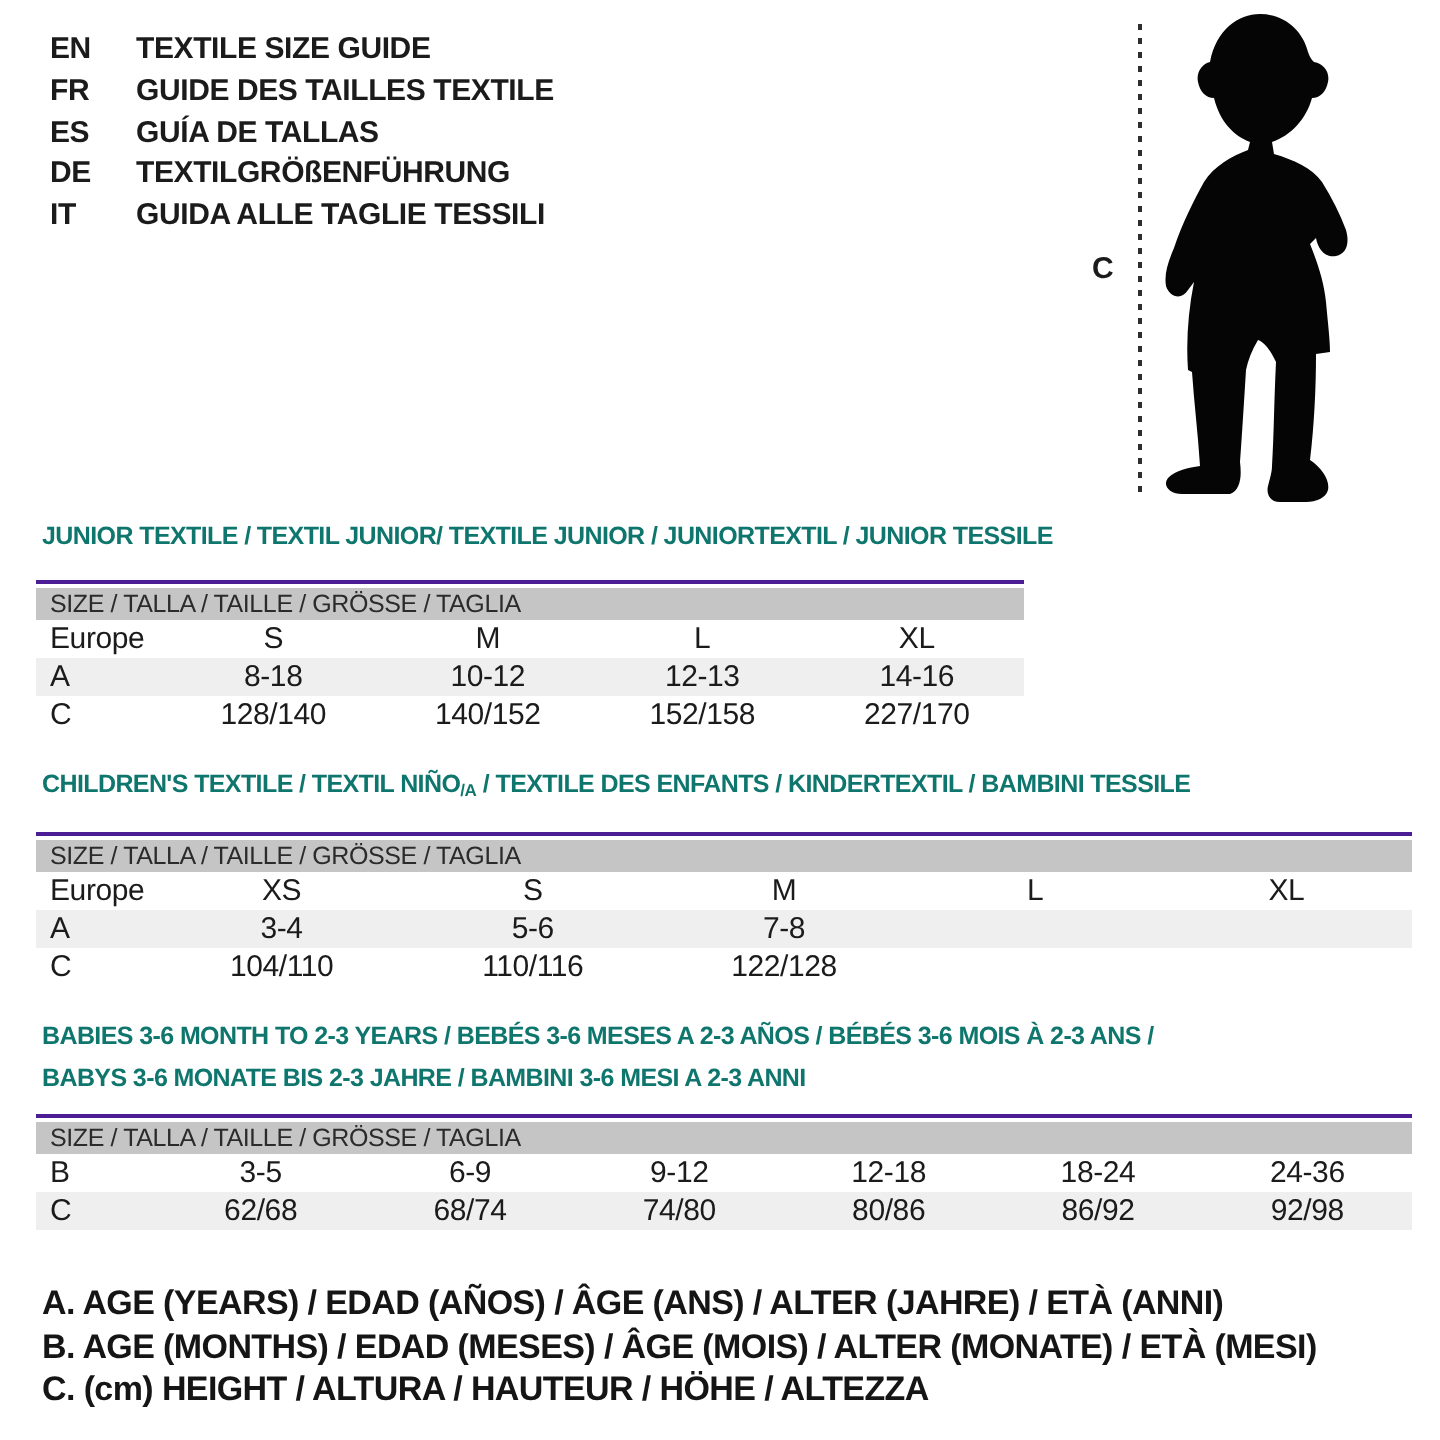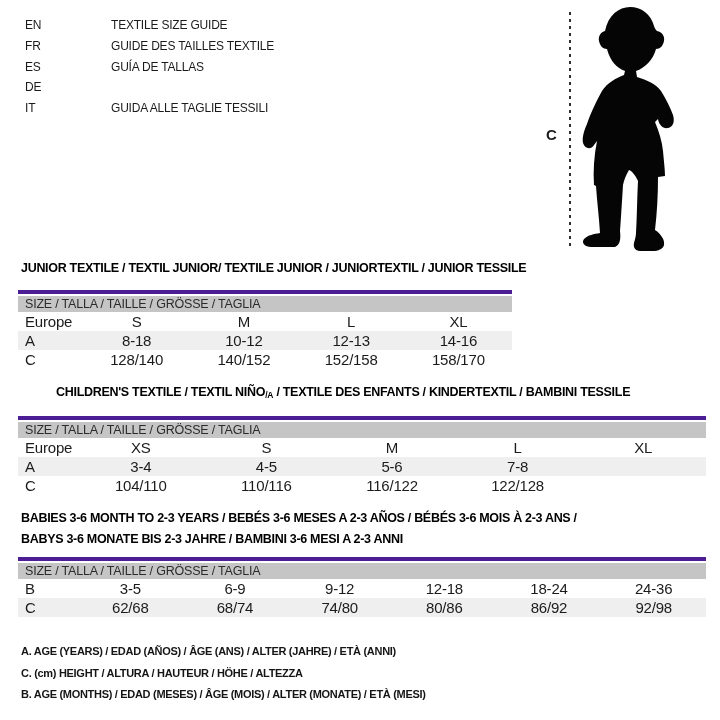--- a/index.html
+++ b/index.html
@@ -11,58 +11,58 @@
   }
   html,body{margin:0;padding:0;background:#e9e9e9;}
   .canvas{
     position:relative;width:720px;height:720px;margin:0 auto;
     background:var(--background);
     font-family:"Liberation Sans","DejaVu Sans",sans-serif;
     color:var(--text);overflow:hidden;
   }
   
   .lang-list{position:absolute;left:25px;top:15px;}
-  .lang-row{display:flex;line-height:20.8px;font-weight:400;font-size:12px;letter-spacing:-0.2px;gap:43px;}
+  .lang-row{display:flex;line-height:20.8px;font-weight:700;font-size:15px;letter-spacing:-0.2px;}
   .lang-code{width:43px;flex:0 0 43px;}
   
   .c-label{position:absolute;left:546px;top:126px;font-weight:700;font-size:15px;}
   .dotted-line{
     position:absolute;left:569px;top:12px;width:2px;height:238px;
     background:repeating-linear-gradient(to bottom,#2e2e2e 0 3px,transparent 3px 7px);
   }
   .child-svg{position:absolute;left:574px;top:5px;width:112px;height:248px;}
   .child-svg path{fill:var(--silhouette);}
   
   .section-title{
     position:absolute;left:21px;font-weight:700;font-size:12.5px;
-    letter-spacing:-0.3px;white-space:nowrap;color:#000000;
+    letter-spacing:-0.3px;white-space:nowrap;color:#0f766e;
   }
   .s1-title{top:261px;}
-  .s2-title{top:385px;margin-left:35px;}
+  .s2-title{top:385px;}
   .s3-title{top:508px;line-height:21px;}
   .title-sub{font-size:8.5px;vertical-align:-2px;letter-spacing:-0.2px;}
   
-  .size-table{position:absolute;left:18px;border-top:4px solid #4c1d95;padding-top:2px;}
+  .size-table{position:absolute;left:18px;border-top:2px solid #4c1d95;padding-top:2px;}
   .t1{top:290px;width:494px;}
   .t2{top:416px;width:688px;}
   .t3{top:557px;width:688px;}
   .t-header{
     height:16px;line-height:16px;background:var(--table-header-bg);
     font-size:12.5px;letter-spacing:-0.2px;padding-left:7px;color:#2b2b2b;
   }
   .t-row{display:grid;height:19px;line-height:19px;font-size:15px;letter-spacing:-0.2px;}
   .t1 .t-row{grid-template-columns:65px repeat(4,1fr);}
   .t2 .t-row{grid-template-columns:60px repeat(5,1fr);}
   .t3 .t-row{grid-template-columns:60px repeat(6,1fr);}
   .t-row.shaded{background:var(--table-row-shaded-bg);}
   .t-label{padding-left:7px;}
   .t-cell{text-align:center;}
   
   .legend{position:absolute;left:21px;top:641px;}
-  .legend-line{font-weight:700;font-size:11px;letter-spacing:-0.3px;line-height:21.5px;white-space:nowrap;color:#151515;}
+  .legend-line{font-weight:700;font-size:17px;letter-spacing:-0.3px;line-height:21.5px;white-space:nowrap;color:#151515;}
 </style>
 </head>
 <body>
 
 <div class="canvas">
 
   <div class="lang-list">
     <div class="lang-row">
       <span class="lang-code">EN</span>
       <span class="lang-label">TEXTILE SIZE GUIDE</span>
@@ -70,20 +70,21 @@
     <div class="lang-row">
       <span class="lang-code">FR</span>
       <span class="lang-label">GUIDE DES TAILLES TEXTILE</span>
     </div>
     <div class="lang-row">
       <span class="lang-code">ES</span>
       <span class="lang-label">GUÍA DE TALLAS</span>
     </div>
     <div class="lang-row">
       <span class="lang-code">DE</span>
+      <span class="lang-label">TEXTILGRÖßENFÜHRUNG</span>
     </div>
     <div class="lang-row">
       <span class="lang-code">IT</span>
       <span class="lang-label">GUIDA ALLE TAGLIE TESSILI</span>
     </div>
   </div>
 
   <span class="c-label">C</span>
   <div class="dotted-line"></div>
   <svg class="child-svg" viewBox="0 0 112 248" aria-hidden="true">
@@ -126,49 +127,47 @@
         <div class="t-cell">8-18</div>
         <div class="t-cell">10-12</div>
         <div class="t-cell">12-13</div>
         <div class="t-cell">14-16</div>
       </div>
       <div class="t-row">
         <div class="t-label">C</div>
         <div class="t-cell">128/140</div>
         <div class="t-cell">140/152</div>
         <div class="t-cell">152/158</div>
-        <div class="t-cell">158/170</div>
+        <div class="t-cell">227/170</div>
       </div>
     </div>
 
   <div class="section-title s2-title">
     <span>CHILDREN'S TEXTILE / TEXTIL NIÑO</span><span class="title-sub">/A</span><span> / TEXTILE DES ENFANTS / KINDERTEXTIL / BAMBINI TESSILE</span>
   </div>
   <div class="size-table t2">
       <div class="t-header">SIZE / TALLA / TAILLE / GRÖSSE / TAGLIA</div>
       <div class="t-row">
         <div class="t-label">Europe</div>
         <div class="t-cell">XS</div>
         <div class="t-cell">S</div>
         <div class="t-cell">M</div>
         <div class="t-cell">L</div>
         <div class="t-cell">XL</div>
       </div>
       <div class="t-row shaded">
         <div class="t-label">A</div>
         <div class="t-cell">3-4</div>
-        <div class="t-cell">4-5</div>
         <div class="t-cell">5-6</div>
         <div class="t-cell">7-8</div>
       </div>
       <div class="t-row">
         <div class="t-label">C</div>
         <div class="t-cell">104/110</div>
         <div class="t-cell">110/116</div>
-        <div class="t-cell">116/122</div>
         <div class="t-cell">122/128</div>
       </div>
     </div>
 
   <div class="section-title s3-title">
     <div>BABIES 3-6 MONTH TO 2-3 YEARS / BEBÉS 3-6 MESES A 2-3 AÑOS / BÉBÉS 3-6 MOIS À 2-3 ANS /</div>
     <div>BABYS 3-6 MONATE BIS 2-3 JAHRE / BAMBINI 3-6 MESI A 2-3 ANNI</div>
   </div>
   <div class="size-table t3">
       <div class="t-header">SIZE / TALLA / TAILLE / GRÖSSE / TAGLIA</div>
@@ -187,17 +186,17 @@
         <div class="t-cell">68/74</div>
         <div class="t-cell">74/80</div>
         <div class="t-cell">80/86</div>
         <div class="t-cell">86/92</div>
         <div class="t-cell">92/98</div>
       </div>
     </div>
 
   <div class="legend">
     <div class="legend-line">A. AGE (YEARS) / EDAD (AÑOS) / ÂGE (ANS) / ALTER (JAHRE) / ETÀ (ANNI)</div>
+    <div class="legend-line">B. AGE (MONTHS) / EDAD (MESES) / ÂGE (MOIS) / ALTER (MONATE) / ETÀ (MESI)</div>
     <div class="legend-line">C. (cm) HEIGHT / ALTURA / HAUTEUR / HÖHE / ALTEZZA</div>
-    <div class="legend-line">B. AGE (MONTHS) / EDAD (MESES) / ÂGE (MOIS) / ALTER (MONATE) / ETÀ (MESI)</div>
   </div>
 
 </div>
 
 </body></html>

